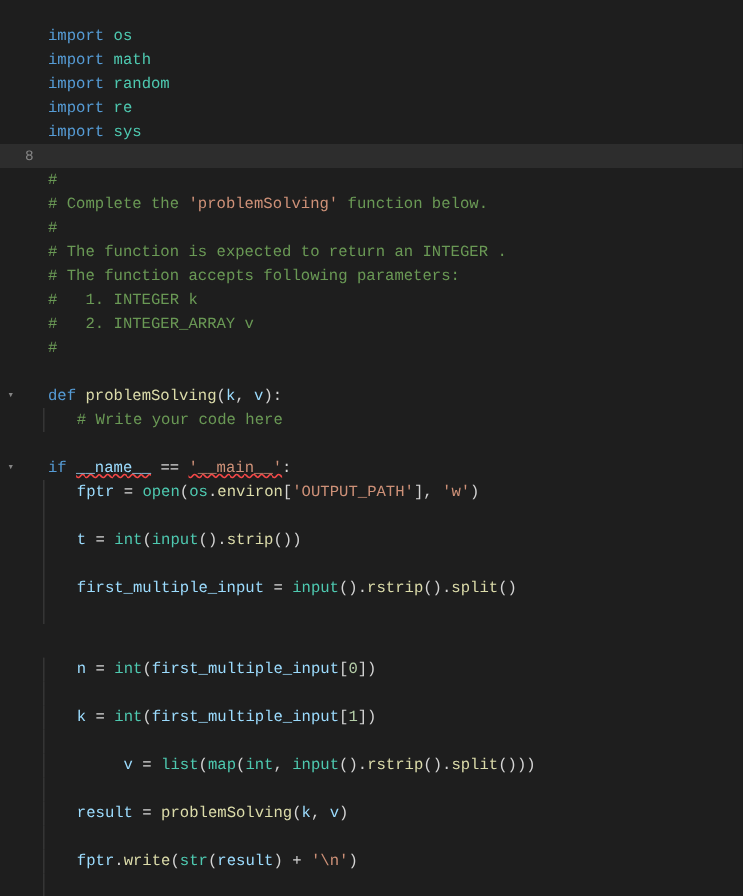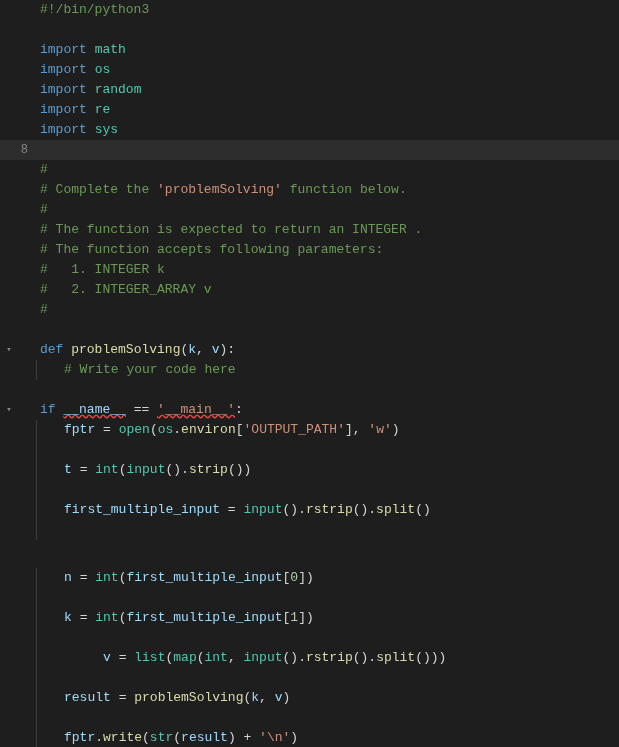--- a/index.html
+++ b/index.html
@@ -68,38 +68,34 @@
       text-decoration: underline;
       text-decoration-color: #f44747;
       text-decoration-style: wavy;
     }
   </style>
 </head>
 <body>
 
 <div class="editor">
 
-  <div class="line">
-    <span class="line-number"></span>
-    <span class="line-content c-comment">#!/bin/python3</span>
-  </div>
-
-  <div class="line">
-    <span class="line-number"></span>
-    <span class="line-content"> </span>
+
+  <div class="line">
+    <span class="line-number"></span>
+    <span class="line-content"> </span>
+  </div>
+
+  <div class="line">
+    <span class="line-number"></span>
+    <span class="line-content"><span class="c-keyword">import</span> <span class="c-green">os</span></span>
   </div>
 
   <div class="line">
     <span class="line-number"></span>
     <span class="line-content"><span class="c-keyword">import</span> <span class="c-green">math</span></span>
-  </div>
-
-  <div class="line">
-    <span class="line-number"></span>
-    <span class="line-content"><span class="c-keyword">import</span> <span class="c-green">os</span></span>
   </div>
 
   <div class="line">
     <span class="line-number"></span>
     <span class="line-content"><span class="c-keyword">import</span> <span class="c-green">random</span></span>
   </div>
 
   <div class="line">
     <span class="line-number"></span>
     <span class="line-content"><span class="c-keyword">import</span> <span class="c-green">re</span></span>

